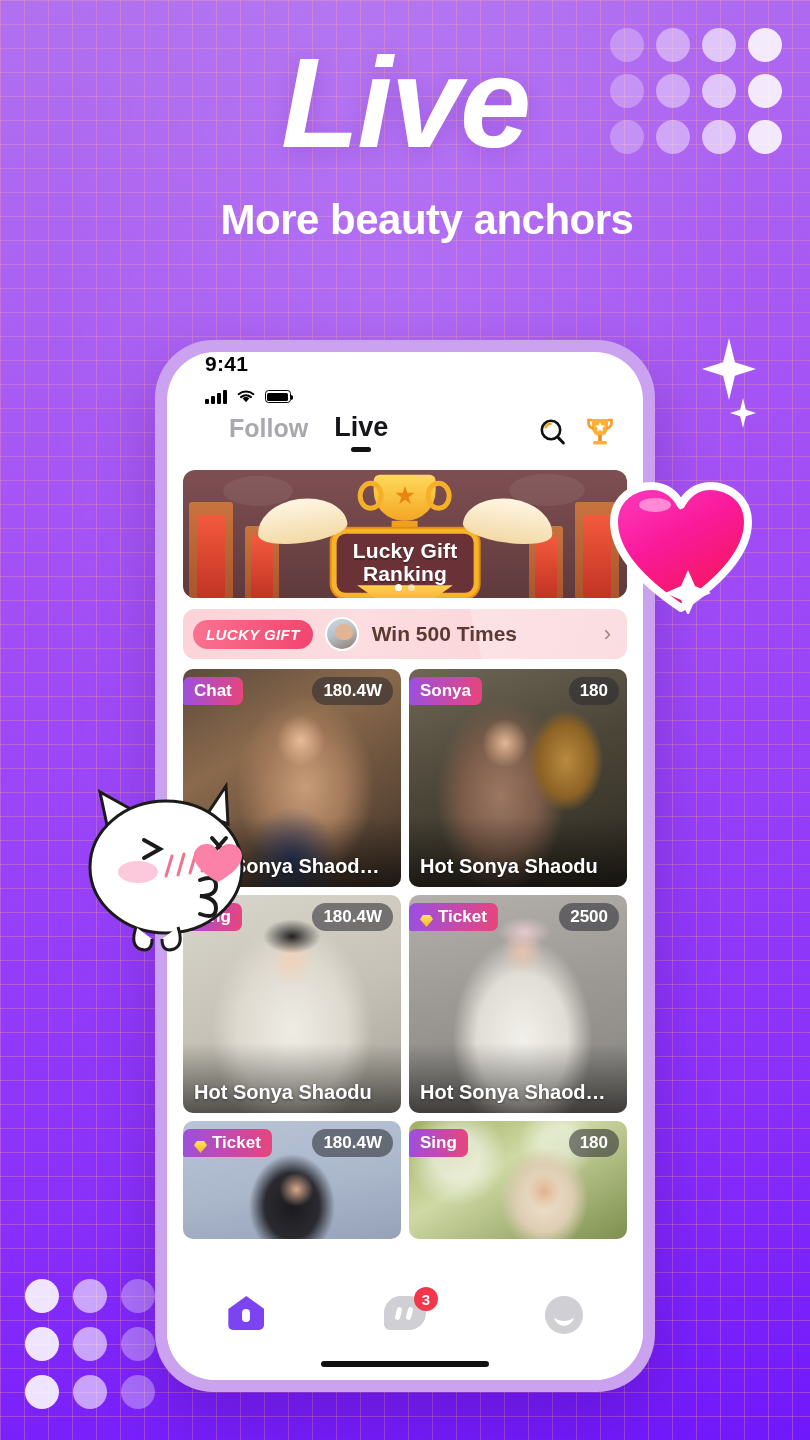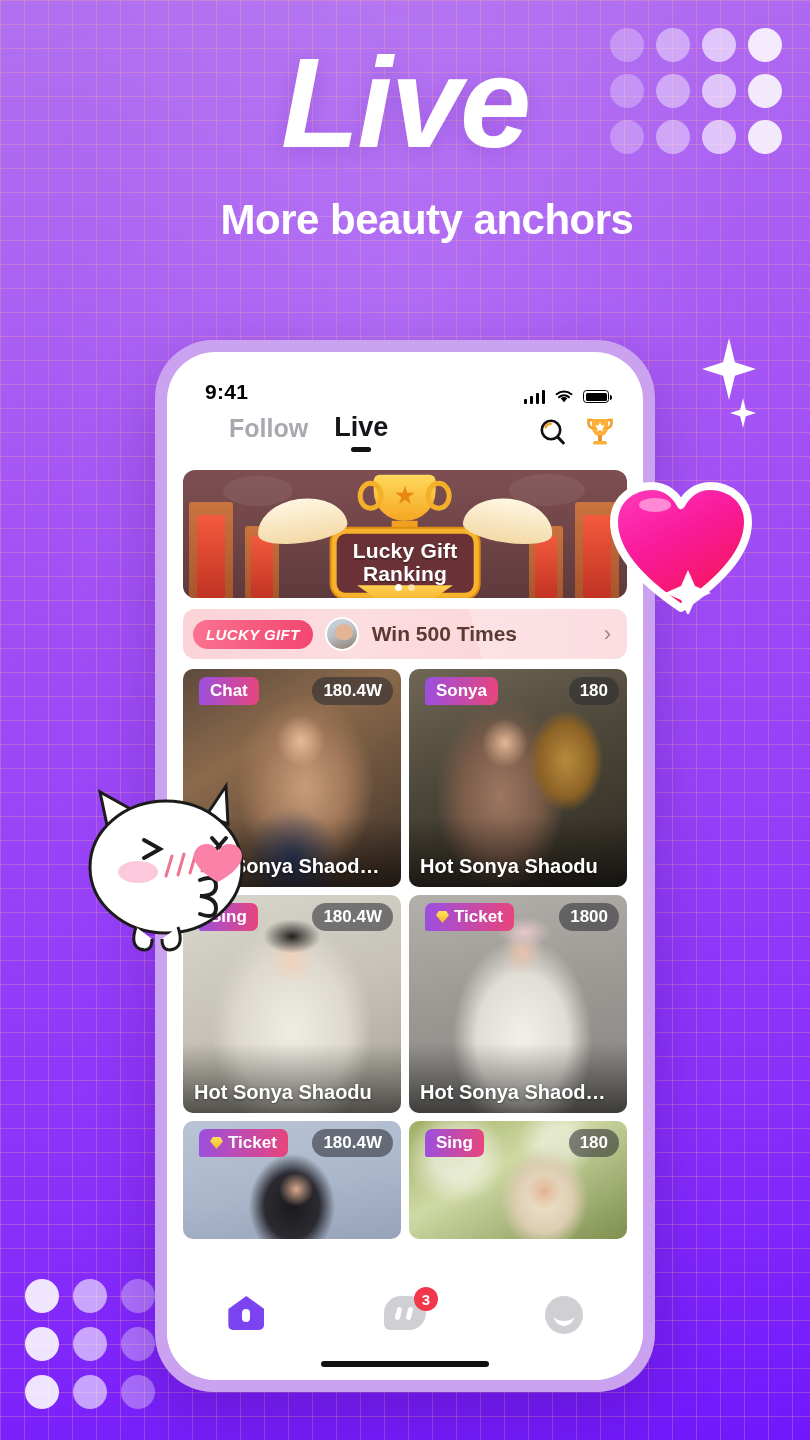--- a/index.html
+++ b/index.html
@@ -41,21 +41,21 @@
 
   
   .phone {
     position:absolute; left:155px; top:340px; width:500px; height:1052px;
     background:#caa2ef; border-radius:58px; padding:12px; z-index:4;
     box-shadow:0 24px 60px rgba(60,0,120,.28);
   }
   .screen { width:100%; height:100%; background:#fff; border-radius:48px; overflow:hidden; position:relative; }
 
   
-  .statusbar { height:52px; display:flex; align-items:flex-end; justify-content:space-between; padding:0 34px 0 38px; }
+  .statusbar { height:52px; display:flex; align-items:flex-start; justify-content:space-between; padding:0 34px 0 38px;flex-direction:column; }
   .sb-time { font-size:21px; font-weight:bold; color:#000; letter-spacing:.3px; }
   .sb-right { display:flex; align-items:center; gap:9px; }
   .bars { display:flex; align-items:flex-end; gap:2.5px; height:15px; }
   .bars b { width:3.5px; background:#000; border-radius:1px; display:block; }
   .bars b:nth-child(1){height:5px}.bars b:nth-child(2){height:8px}
   .bars b:nth-child(3){height:11px}.bars b:nth-child(4){height:14px}
   .batt { width:26px; height:13px; border:1.6px solid #000; border-radius:3.5px; padding:1.5px; position:relative; }
   .batt i { display:block; height:100%; width:100%; background:#000; border-radius:1.5px; }
   .batt:after { content:""; position:absolute; right:-3.5px; top:3.5px; width:2px; height:5px; background:#000; border-radius:0 2px 2px 0; }
 
@@ -105,21 +105,21 @@
   .lg-ava:after { content:""; position:absolute; left:8px; top:5px; width:18px; height:16px; border-radius:50% 50% 45% 45%; background:#e0b494; }
   .lg-txt { margin-left:13px; font-size:21px; font-weight:bold; color:#5c3a33; z-index:2; }
   .lg-arrow { margin-left:auto; color:#a9837c; font-size:22px; z-index:2; }
 
   
   .cards { margin:10px 16px 0; display:grid; grid-template-columns:1fr 1fr; gap:8px; }
   .card { position:relative; height:218px; border-radius:10px; overflow:hidden; }
   .card.short { height:118px; }
   .ph { position:absolute; inset:0; }
   .card .shade { position:absolute; left:0; right:0; bottom:0; height:70px; background:linear-gradient(180deg,rgba(0,0,0,0),rgba(0,0,0,.55)); }
-  .badge { position:absolute; left:16px; top:8px; display:flex; align-items:center; gap:5px;
+  .badge { position:absolute; left:0; top:8px; display:flex; align-items:flex-end; gap:5px;
     background:linear-gradient(95deg,#9b4fe0,#e8457b); color:#fff; font-size:17px; font-weight:bold;
     padding:4px 11px; border-radius:7px 7px 7px 2px; z-index:3; }
   .gem { width:13px; height:12px; background:linear-gradient(180deg,#ffe266,#f0b91e);
     clip-path:polygon(50% 100%, 0 36%, 22% 0, 78% 0, 100% 36%); }
   .count { position:absolute; right:8px; top:8px; background:rgba(40,40,48,.55); color:#fff; font-size:17px; font-weight:bold;
     padding:4px 11px; border-radius:14px; z-index:3; }
   .cname { position:absolute; left:11px; right:11px; bottom:9px; color:#fff; font-size:20px; font-weight:bold; z-index:3;
     white-space:nowrap; overflow:hidden; text-overflow:ellipsis; text-shadow:0 1px 3px rgba(0,0,0,.5); }
 
   
@@ -306,21 +306,21 @@
     <div class="card">
       <div class="ph" style="background:linear-gradient(170deg,#b3b0ac 0%,#9b9894 48%,#85837f 100%)"></div>
       <div class="ph" style="background:radial-gradient(ellipse 40% 58% at 52% 66%, #f2f0ea 0%, #e0ddd6 52%, rgba(170,168,163,0) 80%)"></div>
       <div class="ph" style="background:radial-gradient(ellipse 13% 14% at 52% 26%, #e7c3ae 0%, rgba(0,0,0,0) 72%)"></div>
       <div class="ph" style="background:radial-gradient(ellipse 16% 9% at 53% 17%, #e7c9cd 0%, rgba(0,0,0,0) 76%)"></div>
       <div class="shade"></div>
       <div class="badge">
         <span class="gem"></span>
         <span>Ticket</span>
       </div>
-      <div class="count">1800</div>
+      <div class="count">2500</div>
       <div class="cname">Hot Sonya Shaodu du…</div>
     </div>
 
     <div class="card short">
       <div class="ph" style="background:linear-gradient(170deg,#b9c4d6 0%,#aab6ca 55%,#95a2b8 100%)"></div>
       <div class="ph" style="background:radial-gradient(ellipse 26% 58% at 50% 72%, #1a1a1e 0%, #2a2a30 48%, rgba(30,30,36,0) 76%)"></div>
       <div class="ph" style="background:radial-gradient(ellipse 11% 20% at 52% 58%, #d8a98c 0%, rgba(0,0,0,0) 72%)"></div>
       <div class="badge">
         <span class="gem"></span>
         <span>Ticket</span>

